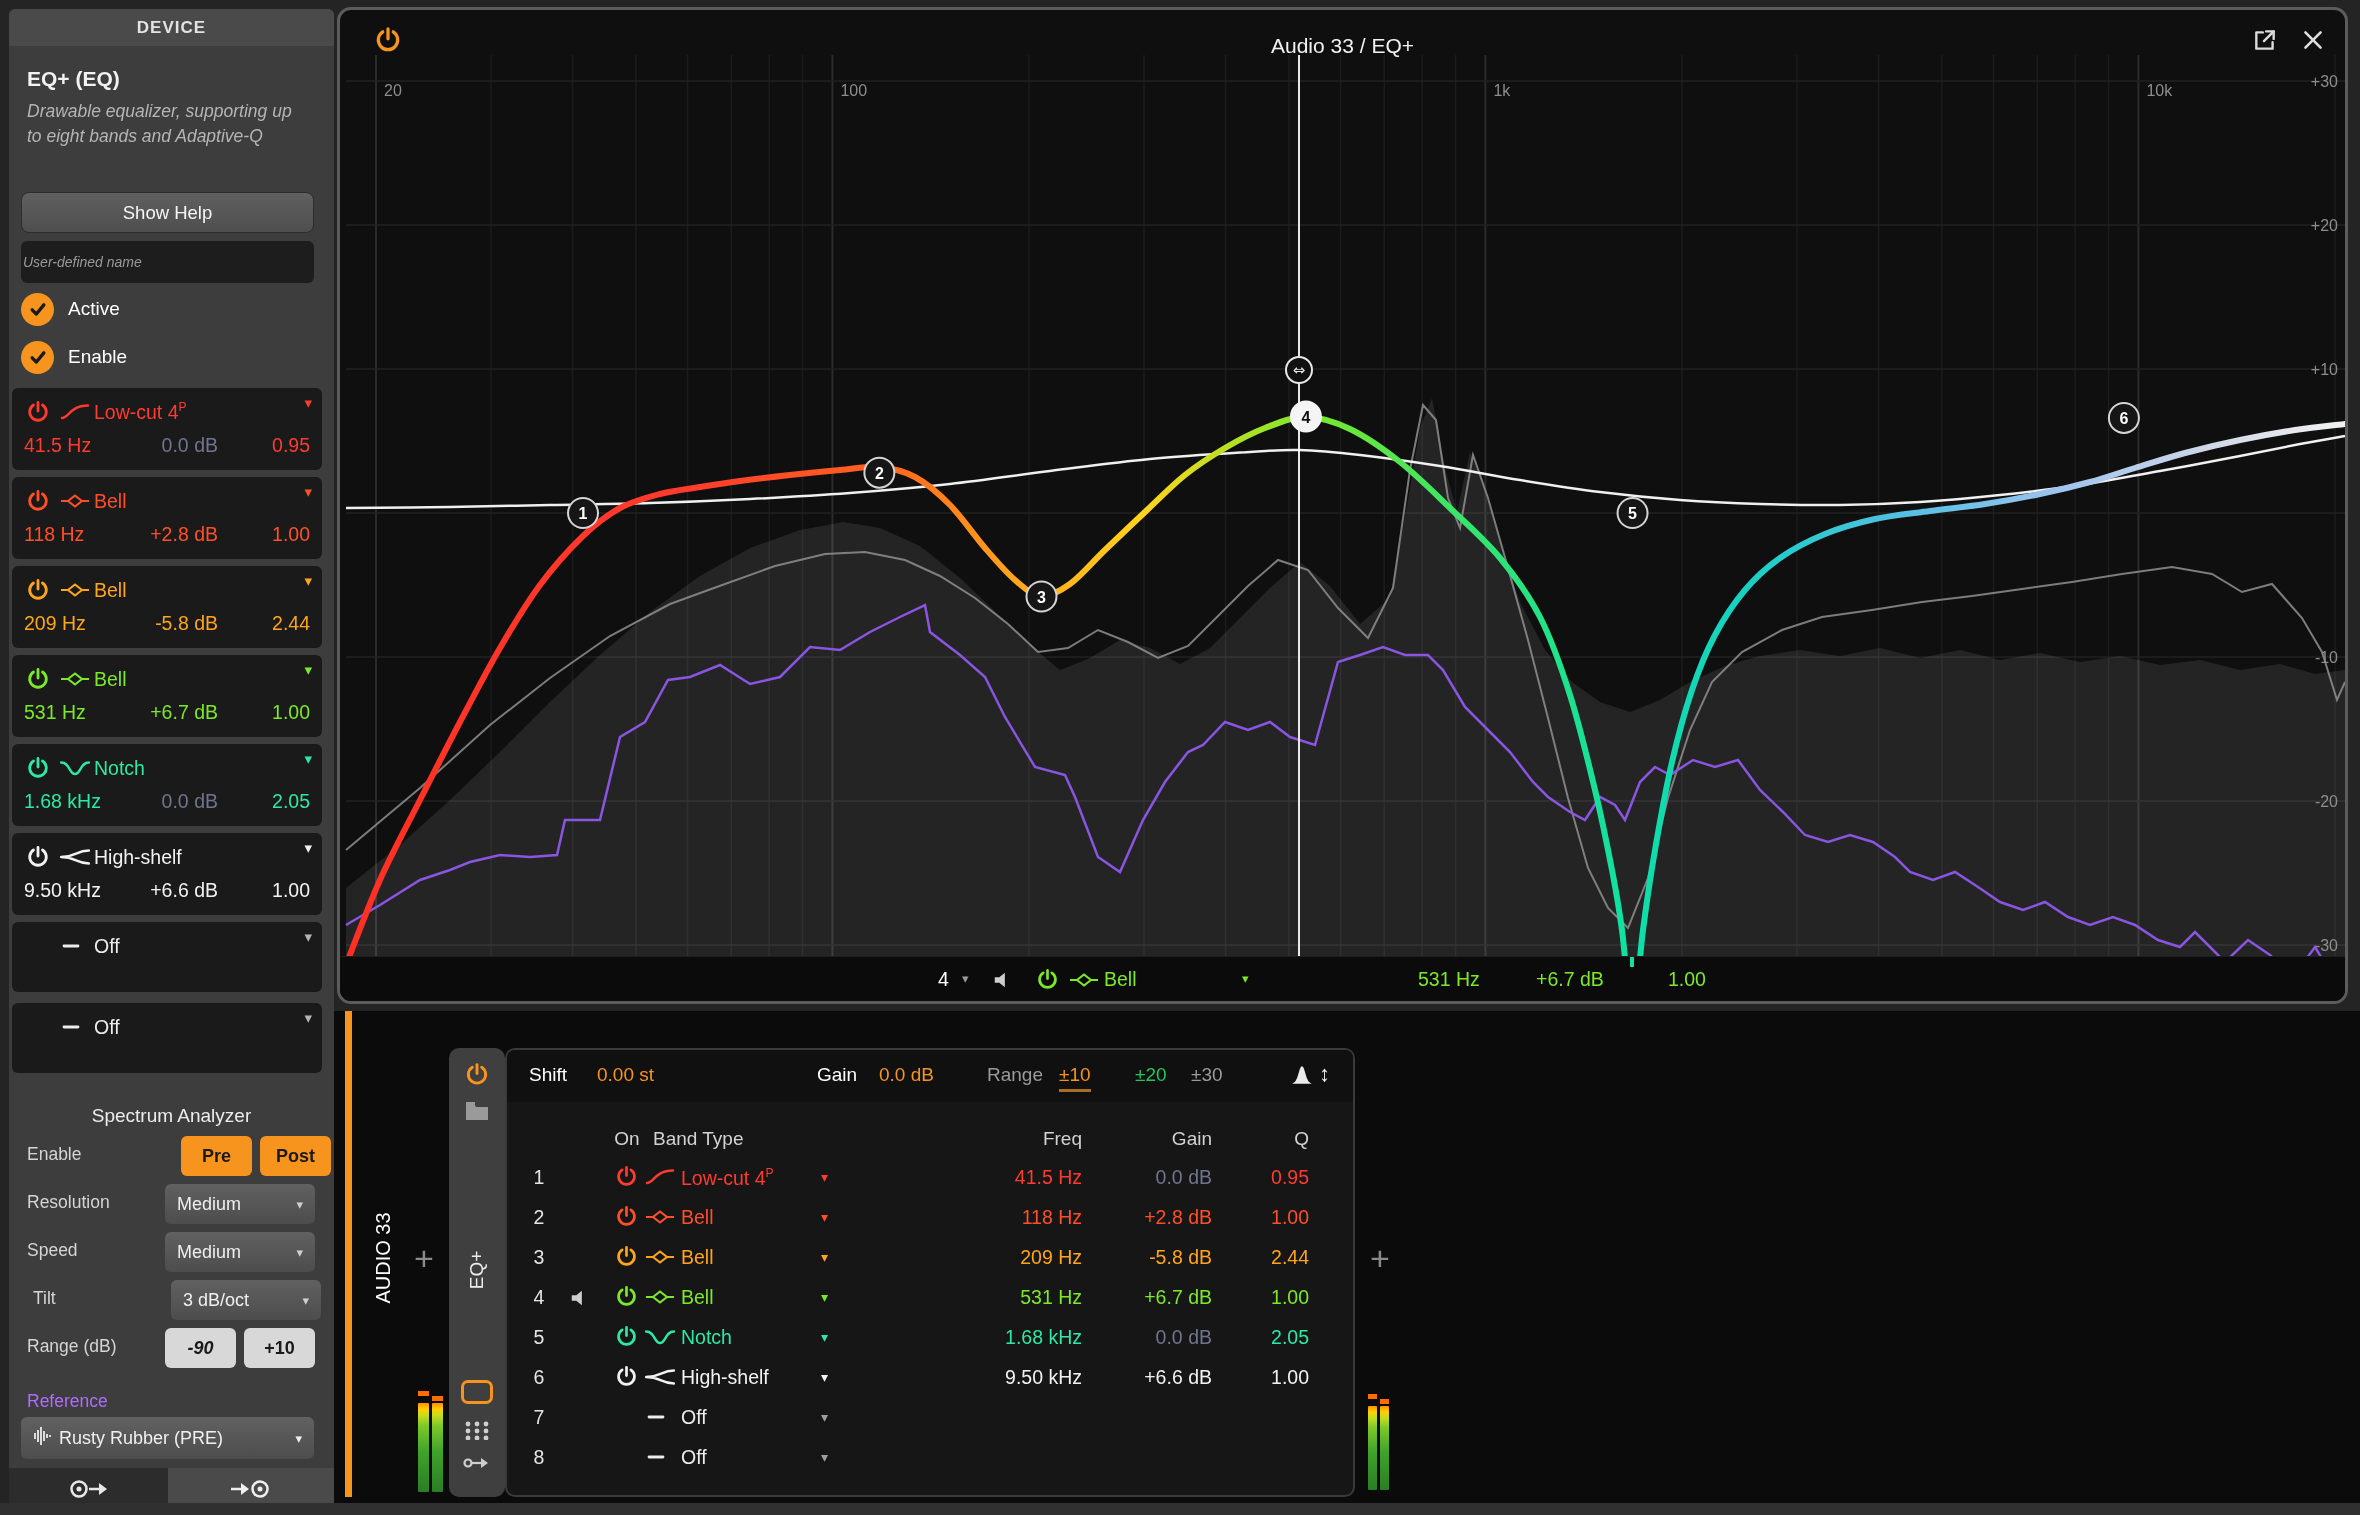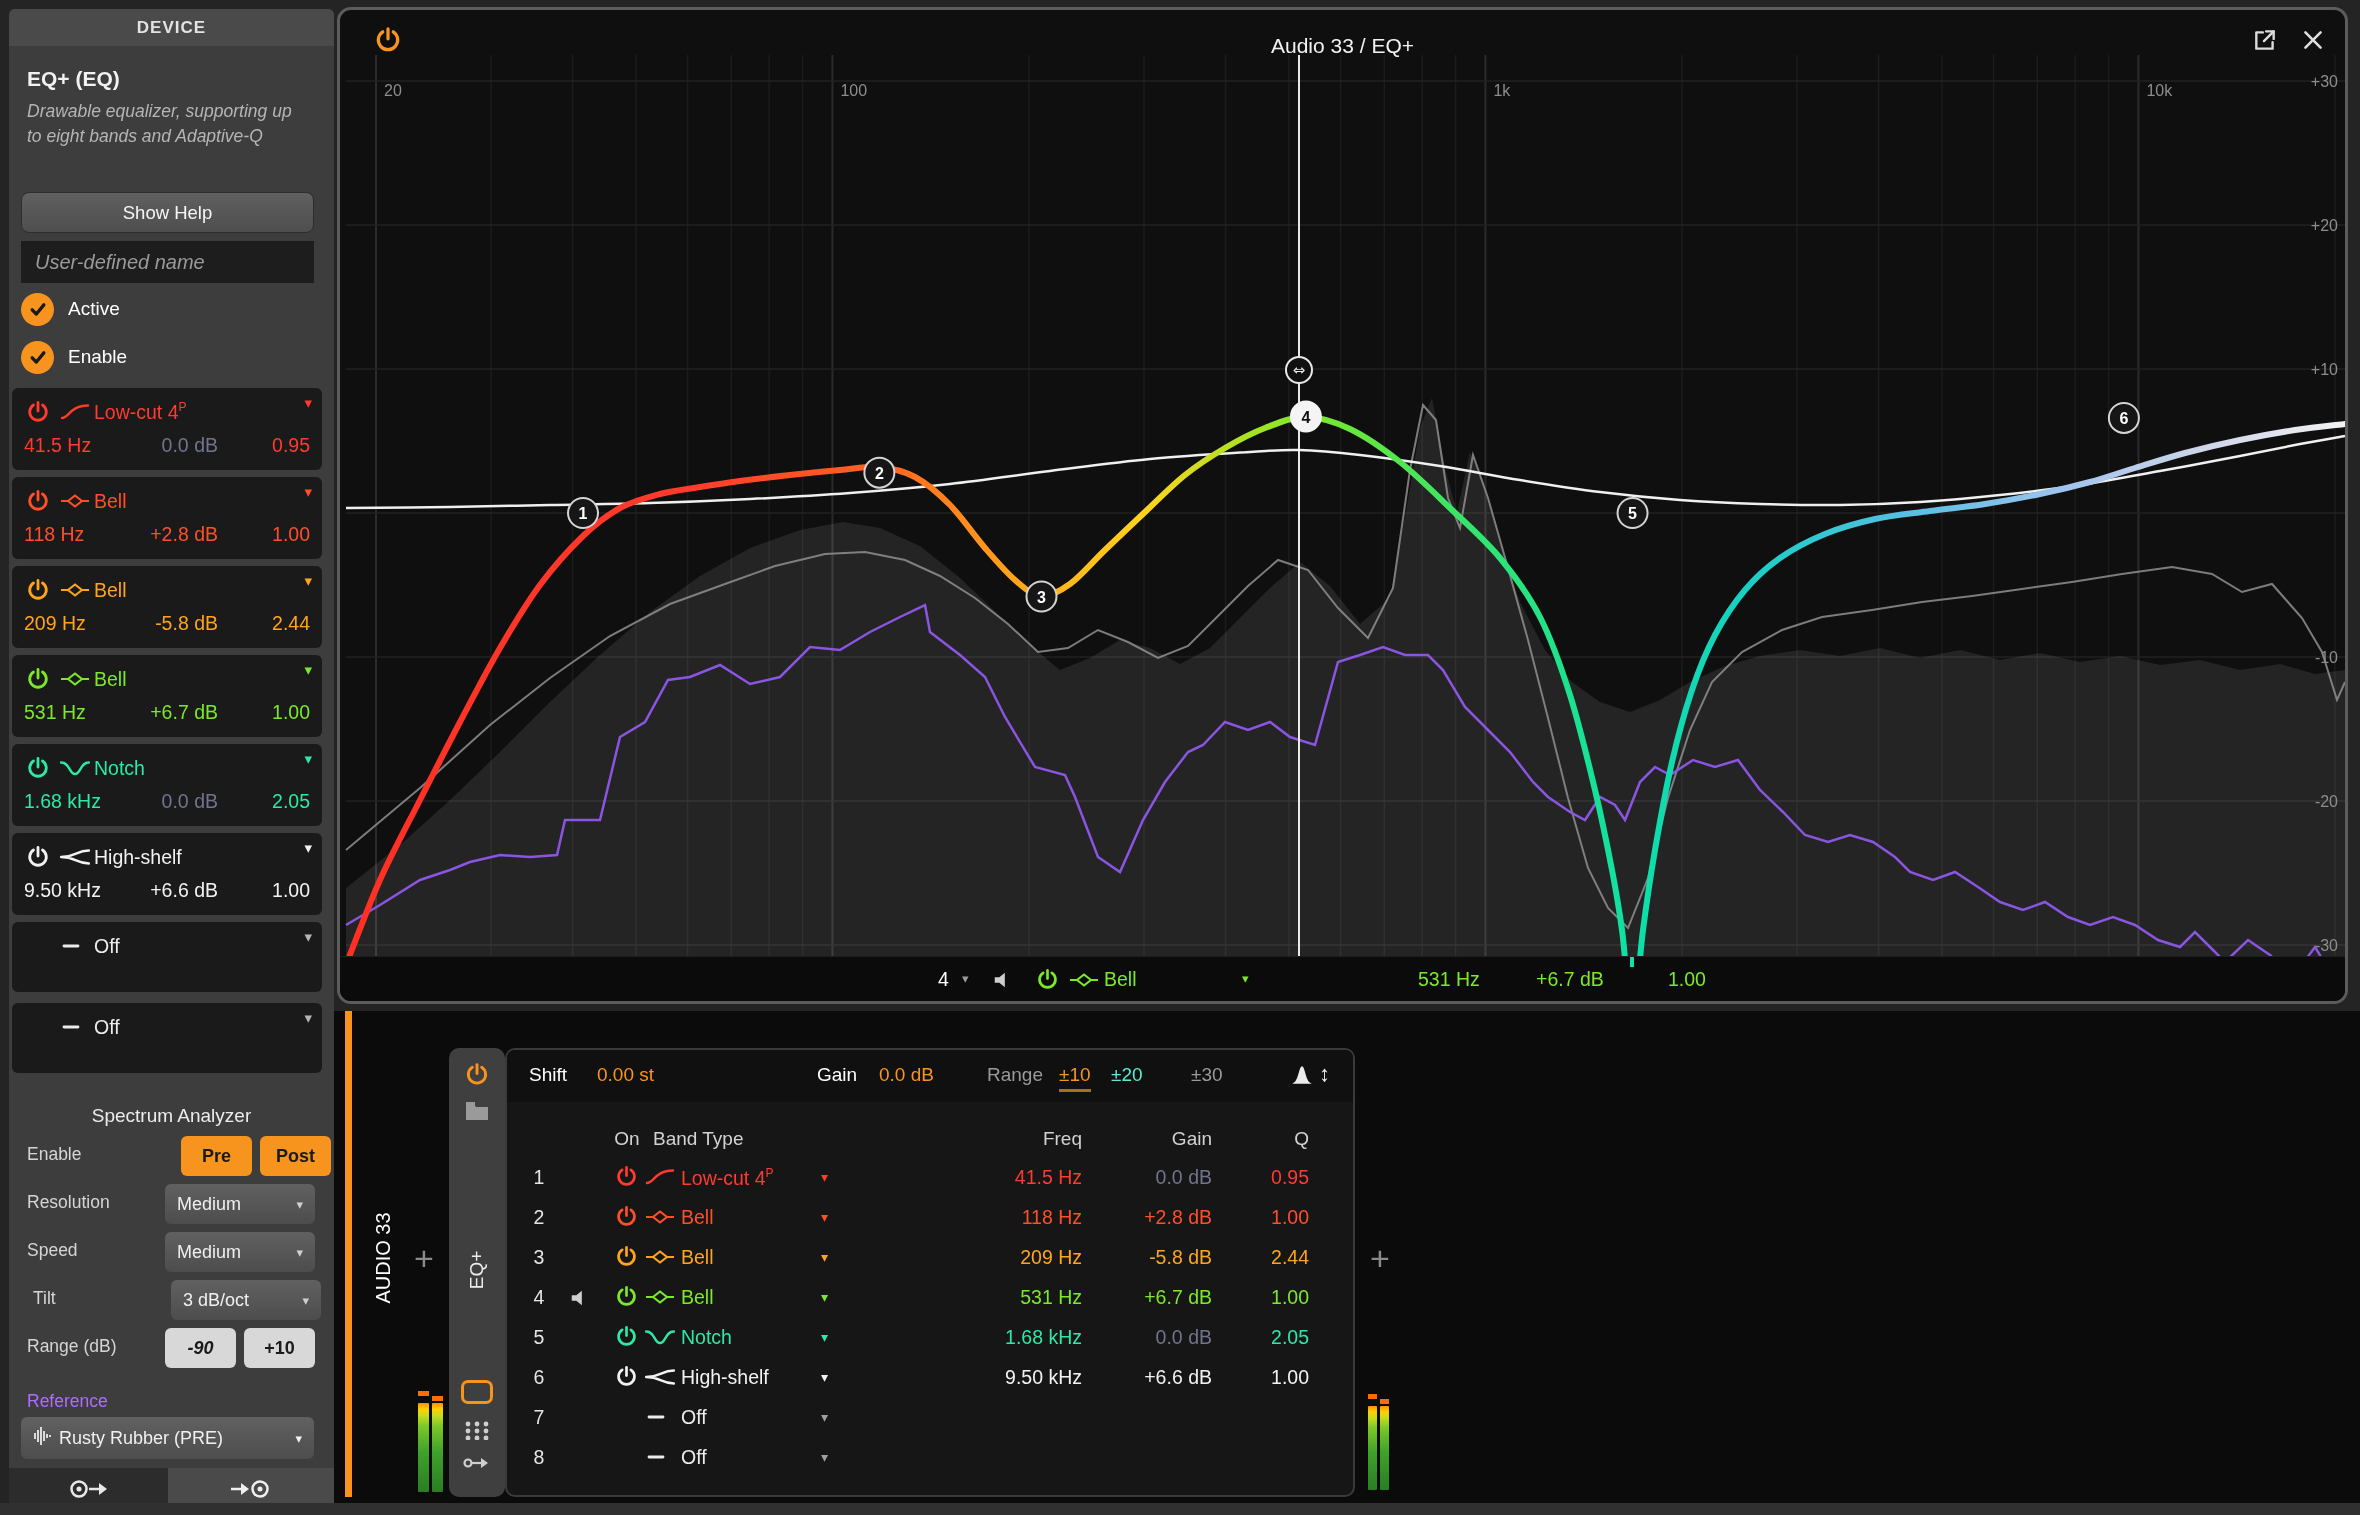--- a/index.html
+++ b/index.html
@@ -10,23 +10,23 @@
   #sidebar{position:absolute;left:9px;top:9px;width:325px;height:1494px;background:#3d3d3d;border-radius:6px 6px 0 0;}
   .sb-header{position:absolute;left:0;top:0;width:100%;height:37px;background:#4a4a4a;border-radius:6px 6px 0 0;
              display:flex;align-items:center;justify-content:center;font-size:17px;font-weight:bold;
              letter-spacing:1px;color:#e3e3e3;}
   .dev-title{position:absolute;left:18px;top:58px;font-size:21px;font-weight:bold;color:#f2f2f2;}
   .dev-desc{position:absolute;left:18px;top:90px;width:280px;font-size:17.5px;line-height:25px;
             font-style:italic;color:#b5b5b5;}
   .show-help{position:absolute;left:12px;top:183px;width:293px;height:41px;border-radius:8px;
              background:linear-gradient(#606060,#4e4e4e);border:1px solid #2d2d2d;
              font-size:18.5px;color:#f5f5f5;}
-  .name-input{position:absolute;left:12px;top:232px;width:293px;height:42px;border-radius:0;background:#1d1d1d;
-              display:flex;align-items:center;padding-left:14px;box-sizing:border-box;
-              font-size:20px;font-style:italic;color:#9a9a9a;}
+  .name-input{position:absolute;left:12px;top:232px;width:293px;height:42px;border-radius:6px;background:#1d1d1d;
+              display:flex;align-items:center;padding-left:2px;box-sizing:border-box;
+              font-size:14px;font-style:italic;color:#9a9a9a;}
   .chk-row{position:absolute;left:12px;height:34px;display:flex;align-items:center;gap:14px;font-size:19px;color:#fff;}
   .chk-circle{width:33px;height:33px;border-radius:50%;background:#f7941d;display:flex;align-items:center;justify-content:center;}
   #band-list{position:absolute;left:3px;top:379px;width:310px;}
   .band-card{position:relative;width:310px;background:#1a1a1a;border-radius:6px;margin-bottom:7px;}
   .bc-line1{position:absolute;left:0;top:8px;width:100%;height:32px;display:flex;align-items:center;}
   .bc-power{margin-left:14px;width:24px;height:24px;}
   .bc-typeicon{margin-left:10px;width:30px;height:18px;}
   .bc-label{margin-left:4px;font-size:19.5px;}
   .bc-chev{position:absolute;right:10px;top:6px;font-size:15px;}
   .bc-line2{position:absolute;left:0;top:46px;width:100%;height:28px;font-size:19.5px;}
@@ -526,21 +526,21 @@
             <polygon points="18,6 25,11 18,16" fill="currentColor"></polygon>
           </svg></span>
     </div>
     <div class="dev-panel">
       <div class="dp-header">
         <span class="dp-h-item" style="left:22px;color:#fff;">Shift</span>
         <span class="dp-h-item" style="left:90px;color:#f7941d;">0.00 st</span>
         <span class="dp-h-item" style="left:310px;color:#fff;">Gain</span>
         <span class="dp-h-item" style="left:372px;color:#f7941d;">0.0 dB</span>
         <span class="dp-h-item" style="left:480px;color:#9a9a9a;">Range</span>
-        <span id="range-opts"><span class="dp-h-item rng active" style="left: 552px; color: rgb(247, 148, 29);">±10</span><span class="dp-h-item rng" style="left: 604px; color: #5eead4;">±20</span><span class="dp-h-item rng" style="left: 684px; color: rgb(154, 154, 154);">±30</span></span>
+        <span id="range-opts"><span class="dp-h-item rng active" style="left: 552px; color: rgb(247, 148, 29);">±10</span><span class="dp-h-item rng" style="left: 628px; color: #22c55e;">±20</span><span class="dp-h-item rng" style="left: 684px; color: rgb(154, 154, 154);">±30</span></span>
         <span class="dp-h-item" style="left:782px;top:12px;color:#ececec;"><svg width="26" height="26" viewBox="0 0 24 24">
               <path d="M3,20 C9,18.5 9,4 12,4 C15,4 15,18.5 21,20 Z" fill="currentColor"></path>
             </svg></span>
         <span class="dp-h-item" style="left:812px;top:11px;color:#ececec;font-size:22px;">↕</span>
       </div>
       <div class="dp-thead">
         <span class="cell" style="left:96px;top:0;width:48px;text-align:center;">On</span>
         <span class="cell" style="left:146px;top:0;">Band Type</span>
         <span class="cell c-freq" style="top:0;">Freq</span>
         <span class="cell c-gain" style="top:0;">Gain</span>

